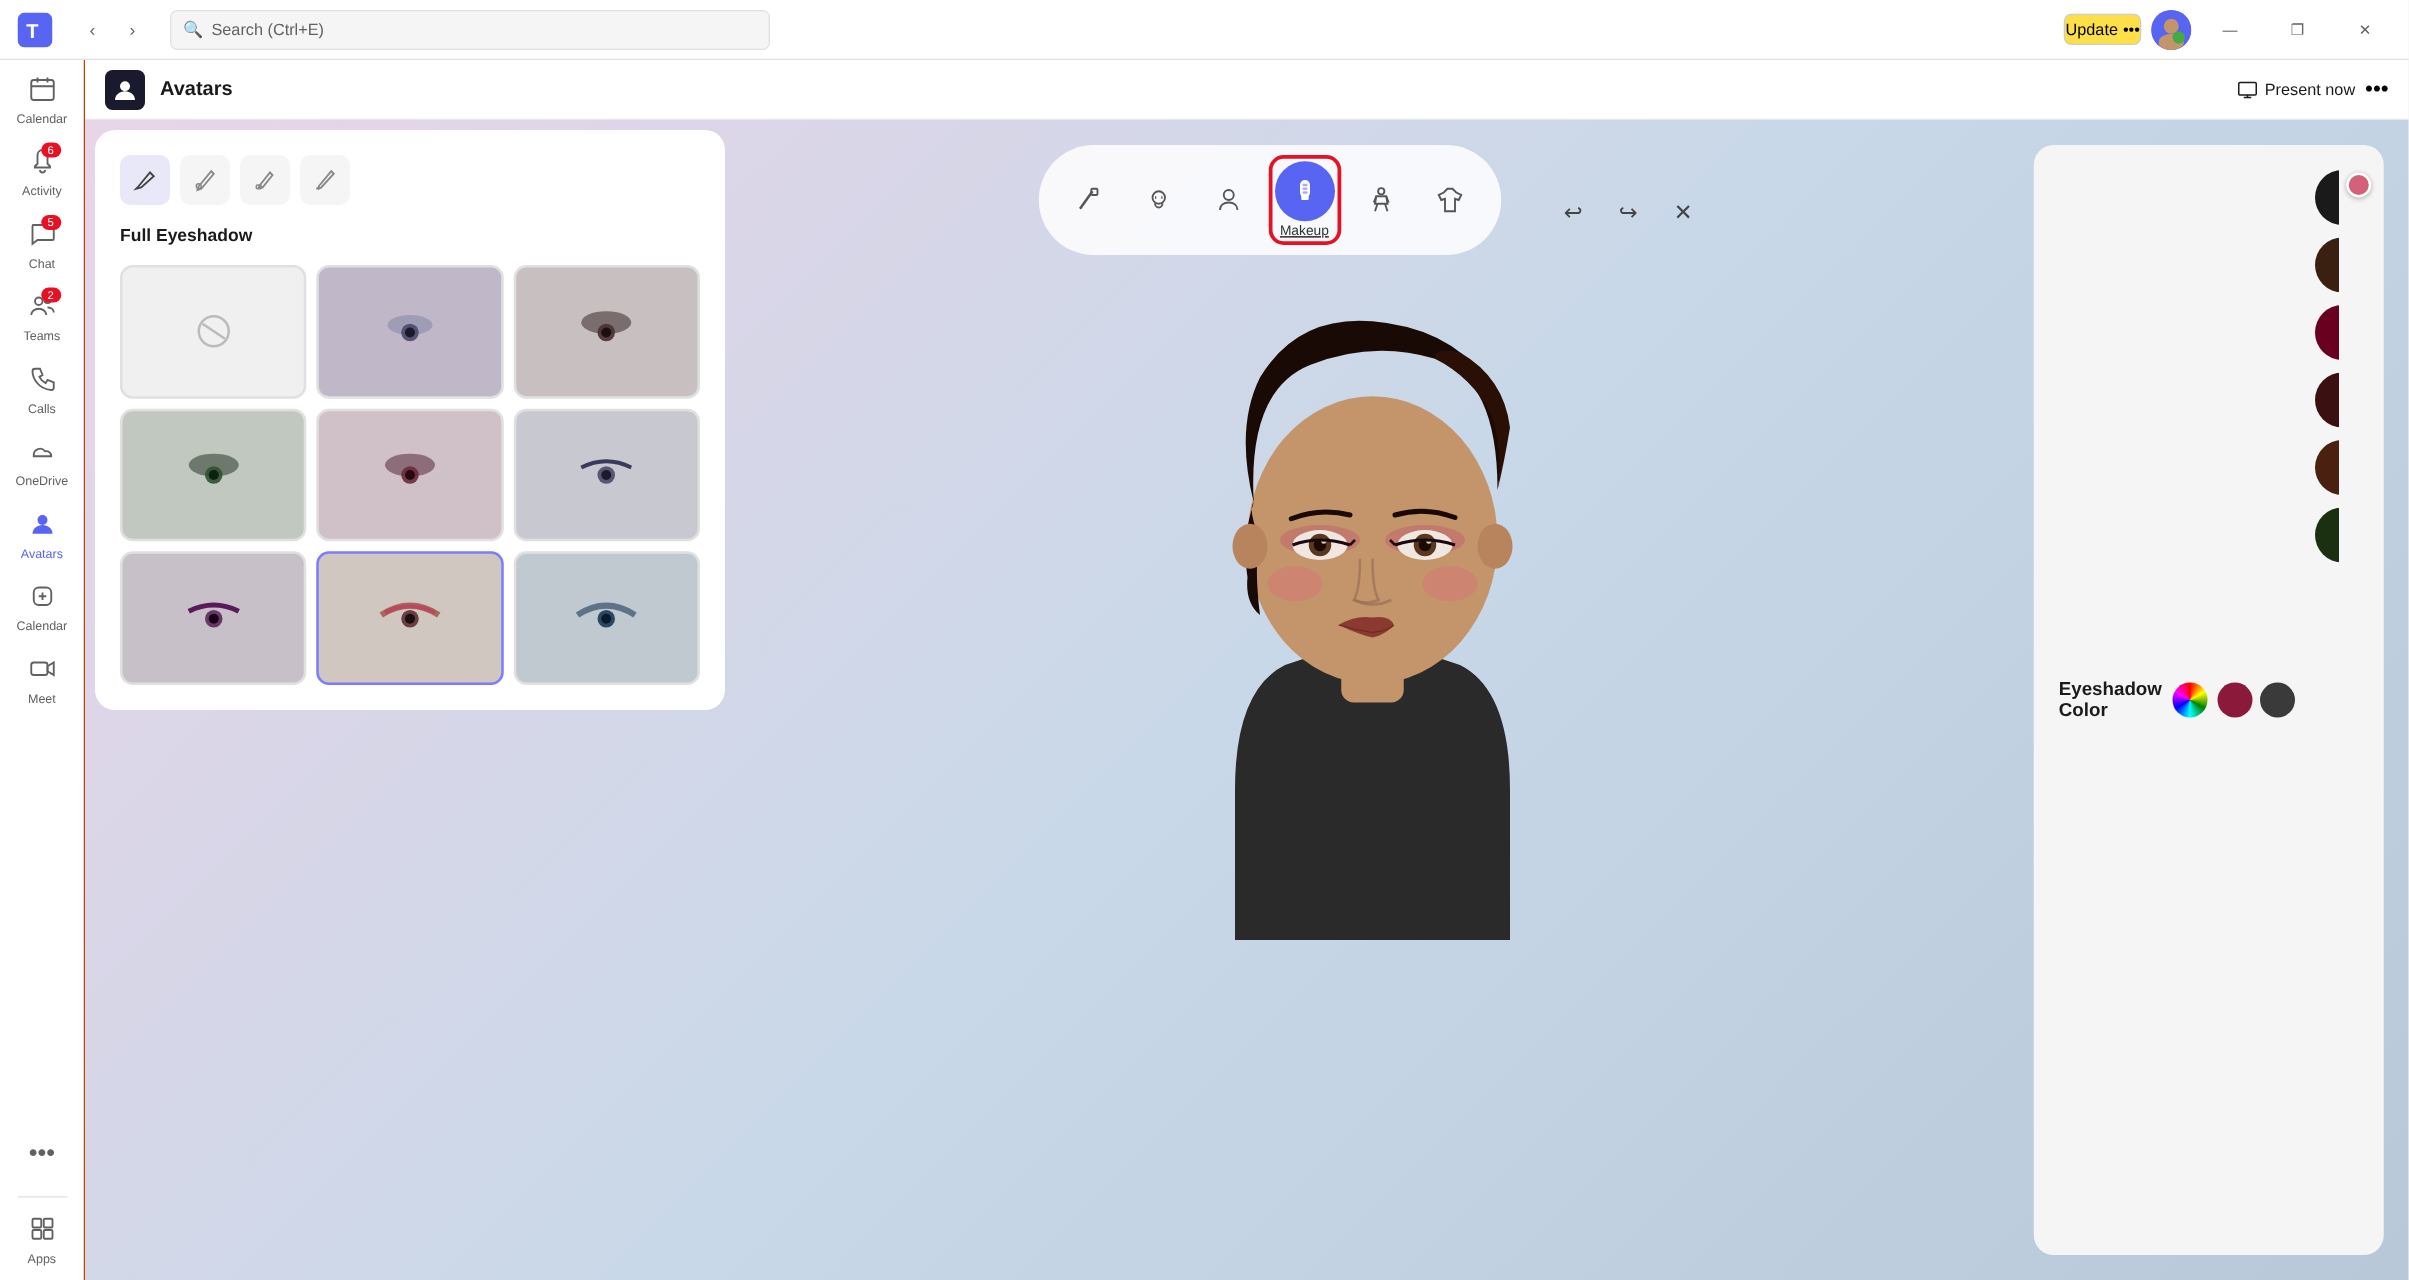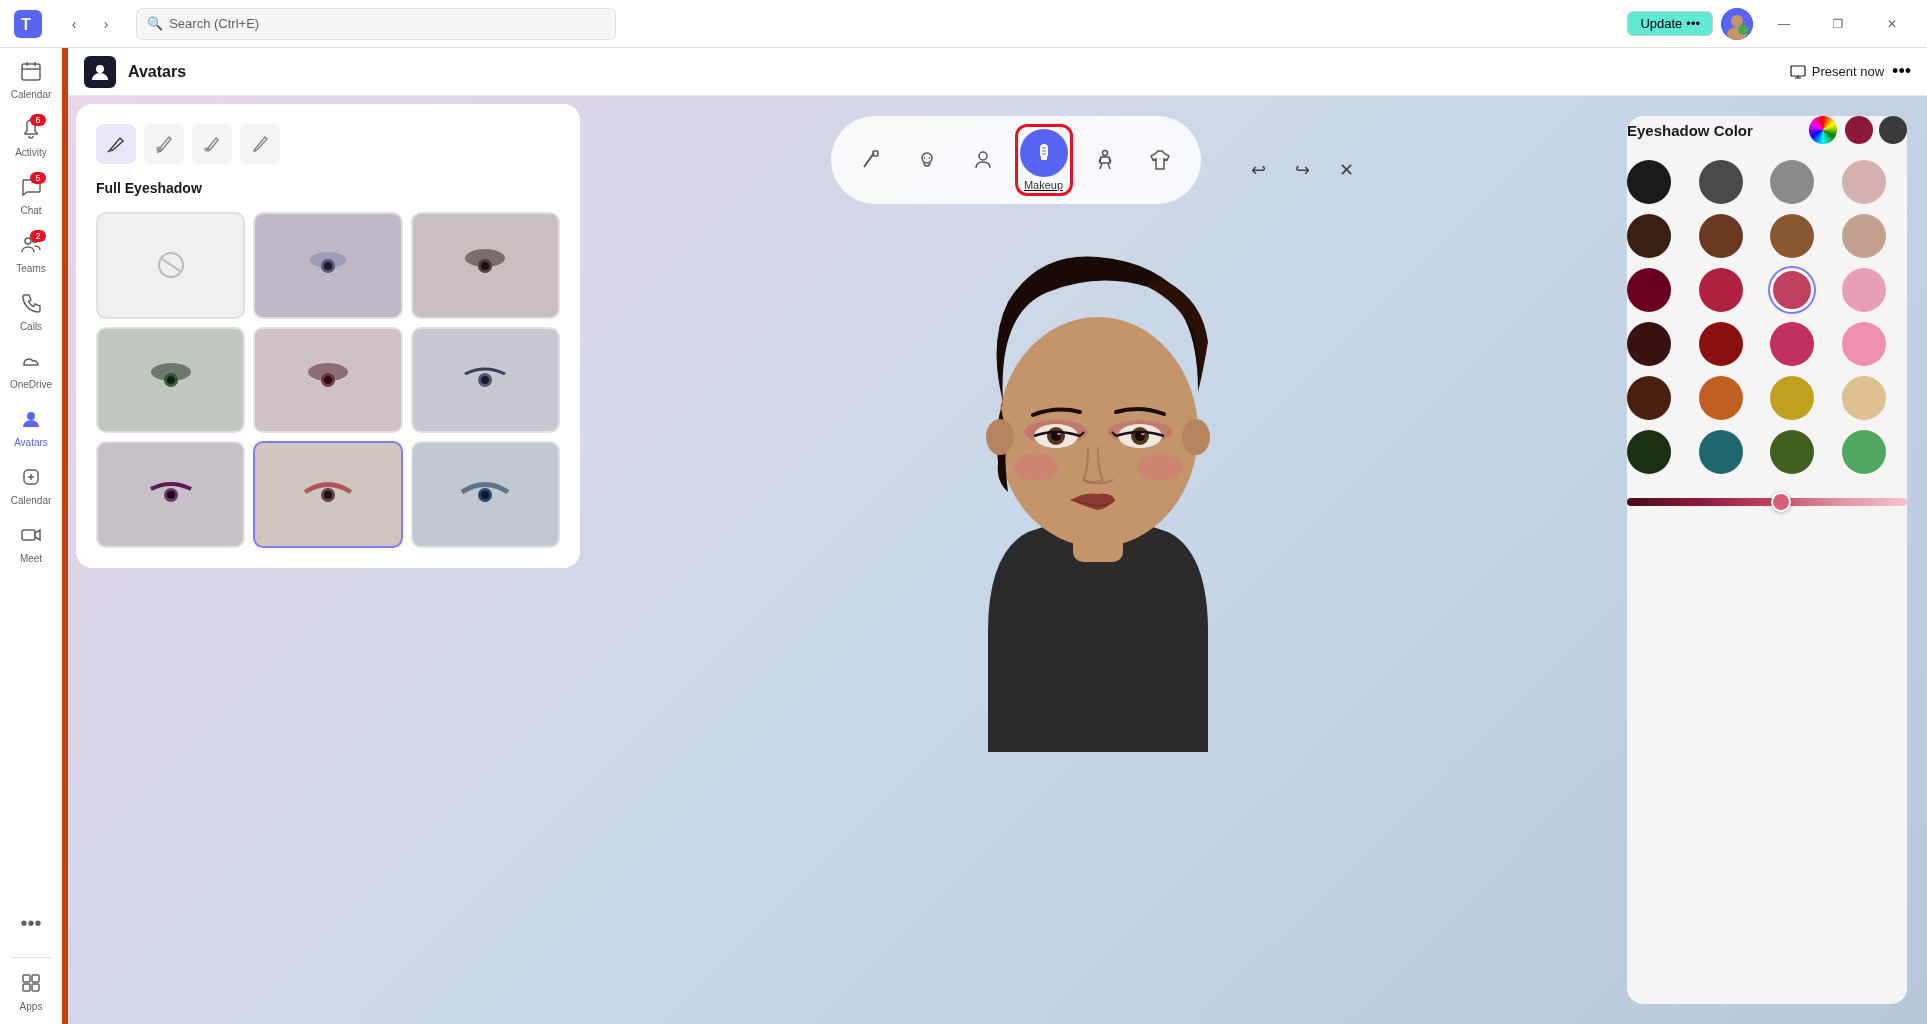--- a/index.html
+++ b/index.html
@@ -22,35 +22,35 @@
       width: 28px; height: 28px; border-radius: 4px; font-size: 14px;
       display: flex; align-items: center; justify-content: center;
     }
     .titlebar-search {
       flex: 1; max-width: 480px; height: 32px;
       background: #f5f5f5; border: 1px solid #e0e0e0; border-radius: 6px;
       display: flex; align-items: center; padding: 0 10px; gap: 6px; color: #616161; font-size: 13px;
     }
     .titlebar-actions { margin-left: auto; display: flex; align-items: center; gap: 8px; }
     .update-btn {
-      background: #5eead4; border: 1px solid #ccc; border-radius: 6px;
-      padding: 4px 12px; cursor: pointer; font-size: 13px; display: flex; align-items: center; gap: 4px;
+      background: #fde047; border: 1px solid #ccc; border-radius: 6px;
+      padding: 4px 0; cursor: pointer; font-size: 13px; display: flex; align-items: center; gap: 4px;
     }
     .avatar-img {
       width: 32px; height: 32px; border-radius: 50%; background: #5865f2;
       display: flex; align-items: center; justify-content: center; color: #fff; font-size: 14px; overflow: hidden;
     }
     .win-btn { background: none; border: none; cursor: pointer; width: 46px; height: 32px; font-size: 12px; color: #616161; }
 
     
     .app-layout { display: flex; height: calc(1024px - 48px); }
 
     
     .sidebar {
-      width: 68px; background: #fff; border-right: 6px solid #c2410c;
+      width: 68px; background: #fff; border-right: 1px solid #c2410c;
       display: flex; flex-direction: column; align-items: center;
       padding: 4px 0; gap: 2px;
     }
     .sidebar-item {
       width: 56px; height: 56px; display: flex; flex-direction: column;
       align-items: center; justify-content: center; cursor: pointer;
       border-radius: 6px; gap: 2px; position: relative;
     }
     .sidebar-item.active { }
     .sidebar-item-icon { font-size: 20px; color: #616161; position: relative; }
@@ -155,22 +155,22 @@
       background: rgba(150, 130, 200, 0.85); color: #fff; border: none; cursor: pointer;
       padding: 16px 48px; border-radius: 50px; font-size: 18px; font-weight: 600;
       white-space: nowrap;
     }
 
     
     .right-panel {
       width: 320px; padding: 20px;
     }
     .color-panel {
-      background: #f5f5f5; border-radius: 16px; 
-      display: flex; flex-direction: column; gap: 16px; height: 100%;
+      background: #f5f5f5; border-radius: 16px; padding: 20px;
+      display: flex; flex-direction: row; gap: 16px; height: 100%;
     }
     .color-panel-header { display: flex; align-items: center; gap: 8px; justify-content: space-between; }
     .color-panel-title { font-size: 15px; font-weight: 600; color: #1a1a1a; }
     .selected-colors { display: flex; gap: 6px; }
     .selected-color {
       width: 28px; height: 28px; border-radius: 50%; cursor: pointer;
     }
     .color-grid {
       display: grid; grid-template-columns: repeat(4, 1fr); gap: 10px;
     }

